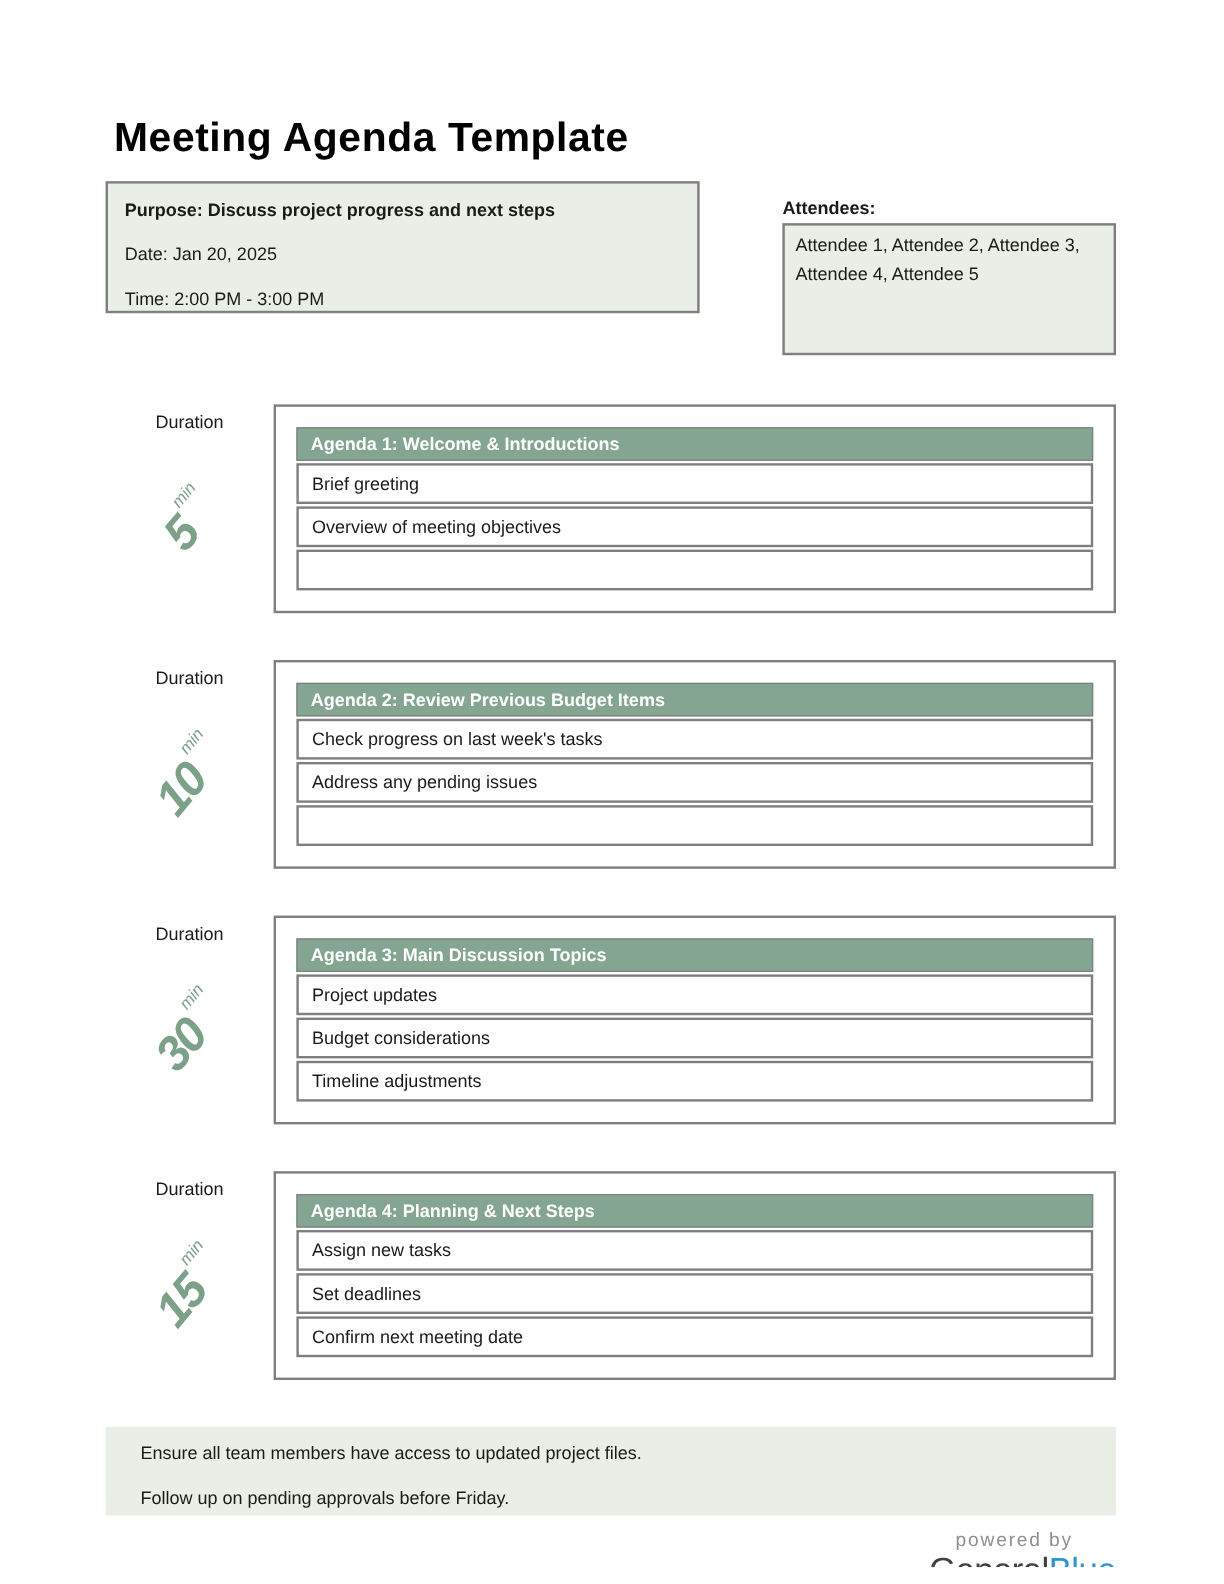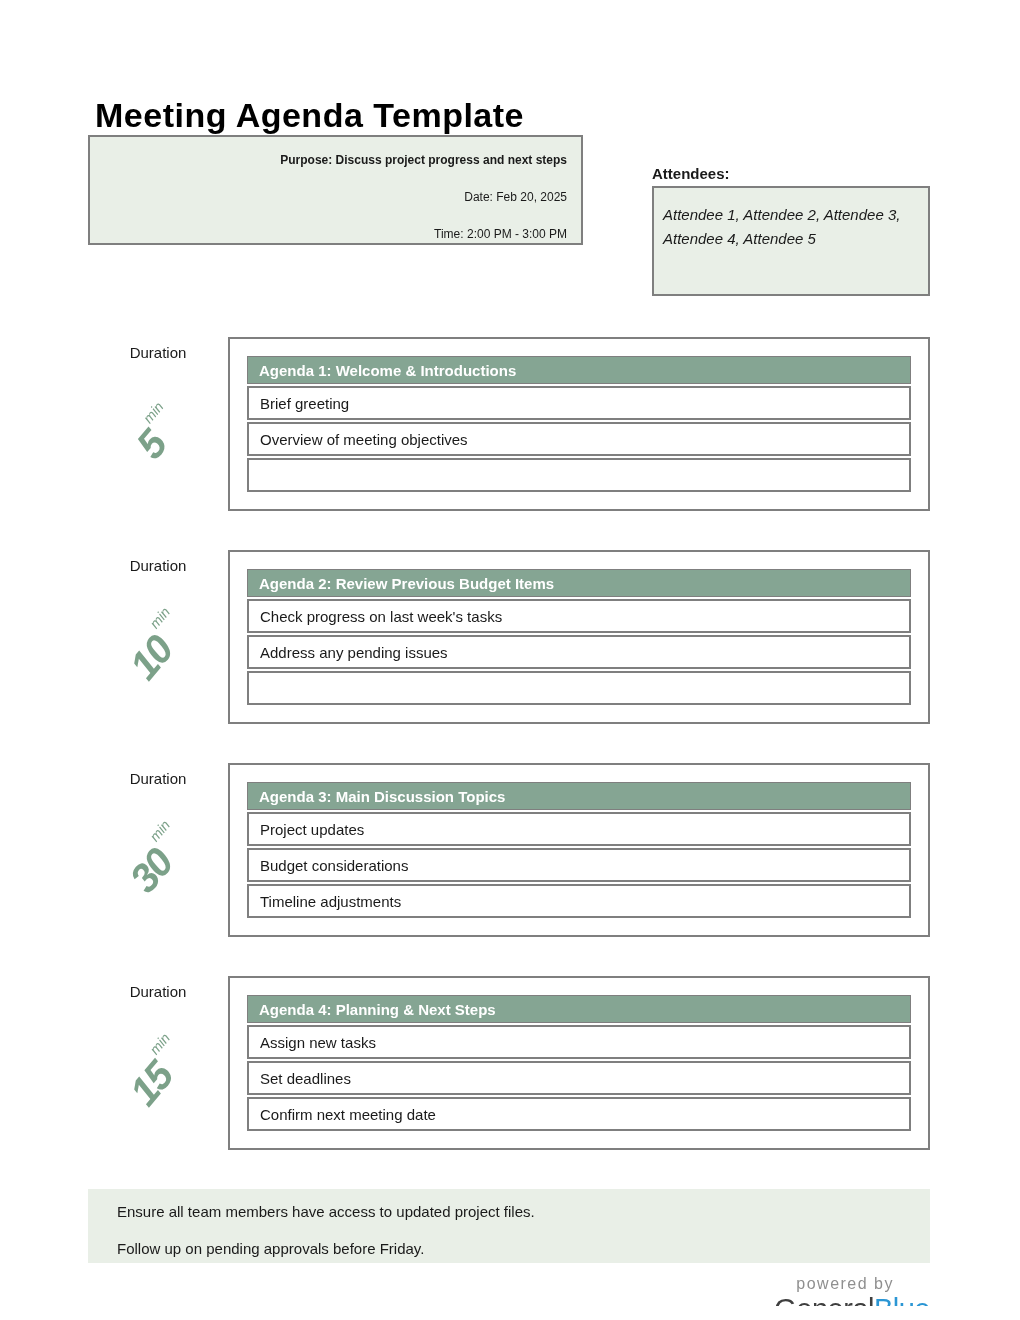--- a/index.html
+++ b/index.html
@@ -22,41 +22,40 @@
     overflow:hidden;
   }
   
   .page-title{
     font-size:34px;font-weight:bold;color:#000;
     line-height:39px;margin-left:7px;letter-spacing:0.5px;
   }
   .top-row{display:flex;justify-content:space-between;align-items:flex-start;}
   .top-left{width:495px;}
   .purpose-box{
-    margin-top:0;
+    margin-top:16px;
     width:495px;height:110px;
     background:var(--box_bg);
     border:2px solid var(--border_gray);
     padding:13px 14px;
-    font-size:12px;
-    text-align:right;
+    font-size:15px;
   }
   .purpose-box p{margin-bottom:17px;line-height:20px;}
   .purpose-line{font-weight:bold;}
   .top-right{width:278px;}
   .attendees-label{
     margin-top:30px;margin-bottom:4px;
     text-align:left;font-weight:bold;font-size:15px;
   }
   .attendees-box{
     width:278px;height:110px;
     background:var(--box_bg);
     border:2px solid var(--border_gray);
-    padding:15px 9px;
-    font-size:15px;line-height:24px;font-style:italic;
+    padding:5px 9px;
+    font-size:15px;line-height:24px;
   }
   
   .sections{margin-top:41px;}
   .section{display:flex;margin-bottom:39px;}
   .duration-col{position:relative;width:140px;flex:0 0 140px;}
   .duration-label{
     text-align:center;font-size:15px;line-height:32px;
   }
   .duration-rot{
     position:absolute;left:50%;top:96px;
@@ -127,21 +126,21 @@
 <body>
 
 <div class="page">
 
   <h1 class="page-title">Meeting Agenda Template</h1>
 
   <div class="top-row">
     <div class="top-left">
       <div class="purpose-box">
         <p class="purpose-line">Purpose: Discuss project progress and next steps</p>
-        <p>Date: Feb 20, 2025</p>
+        <p>Date: Jan 20, 2025</p>
         <p>Time: 2:00 PM - 3:00 PM</p>
       </div>
     </div>
     <div class="top-right">
       <div class="attendees-label">Attendees:</div>
       <div class="attendees-box">Attendee 1, Attendee 2, Attendee 3, Attendee 4, Attendee 5</div>
     </div>
   </div>
 
   <div class="sections">

